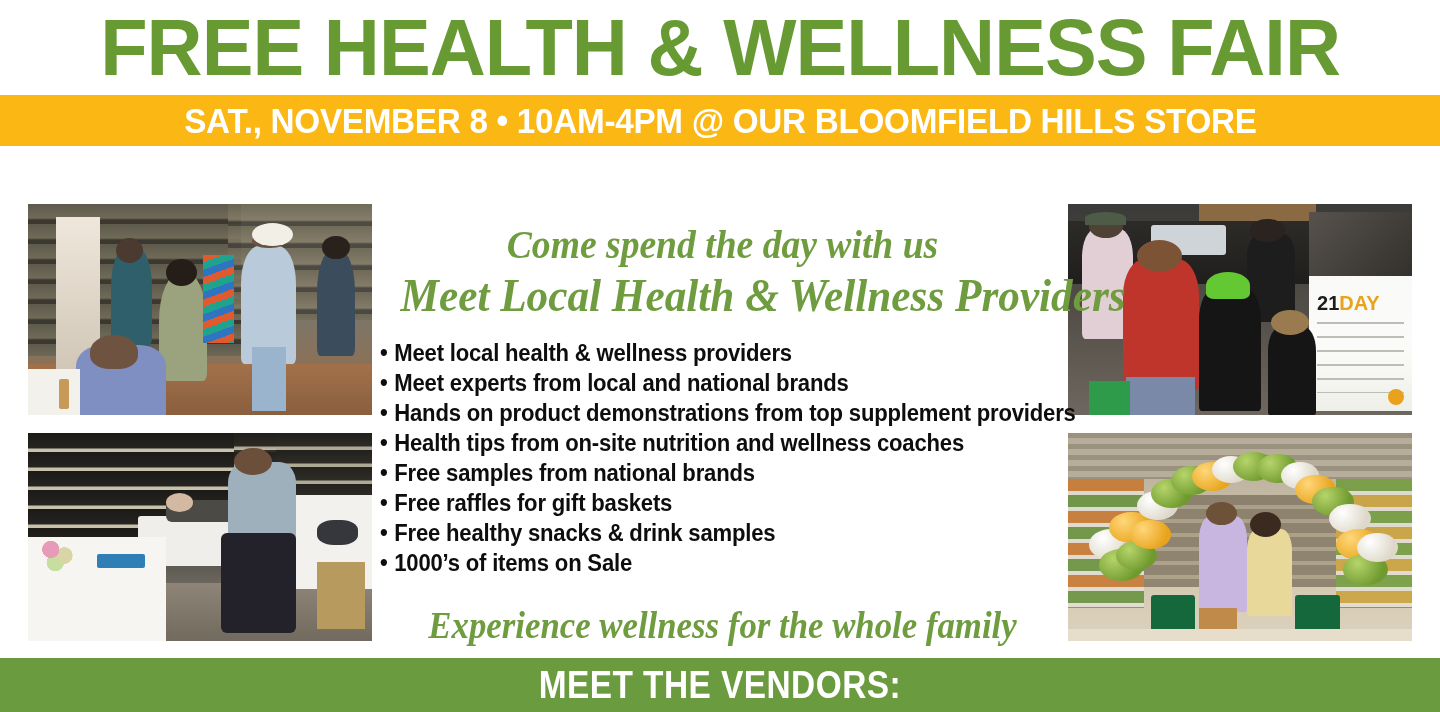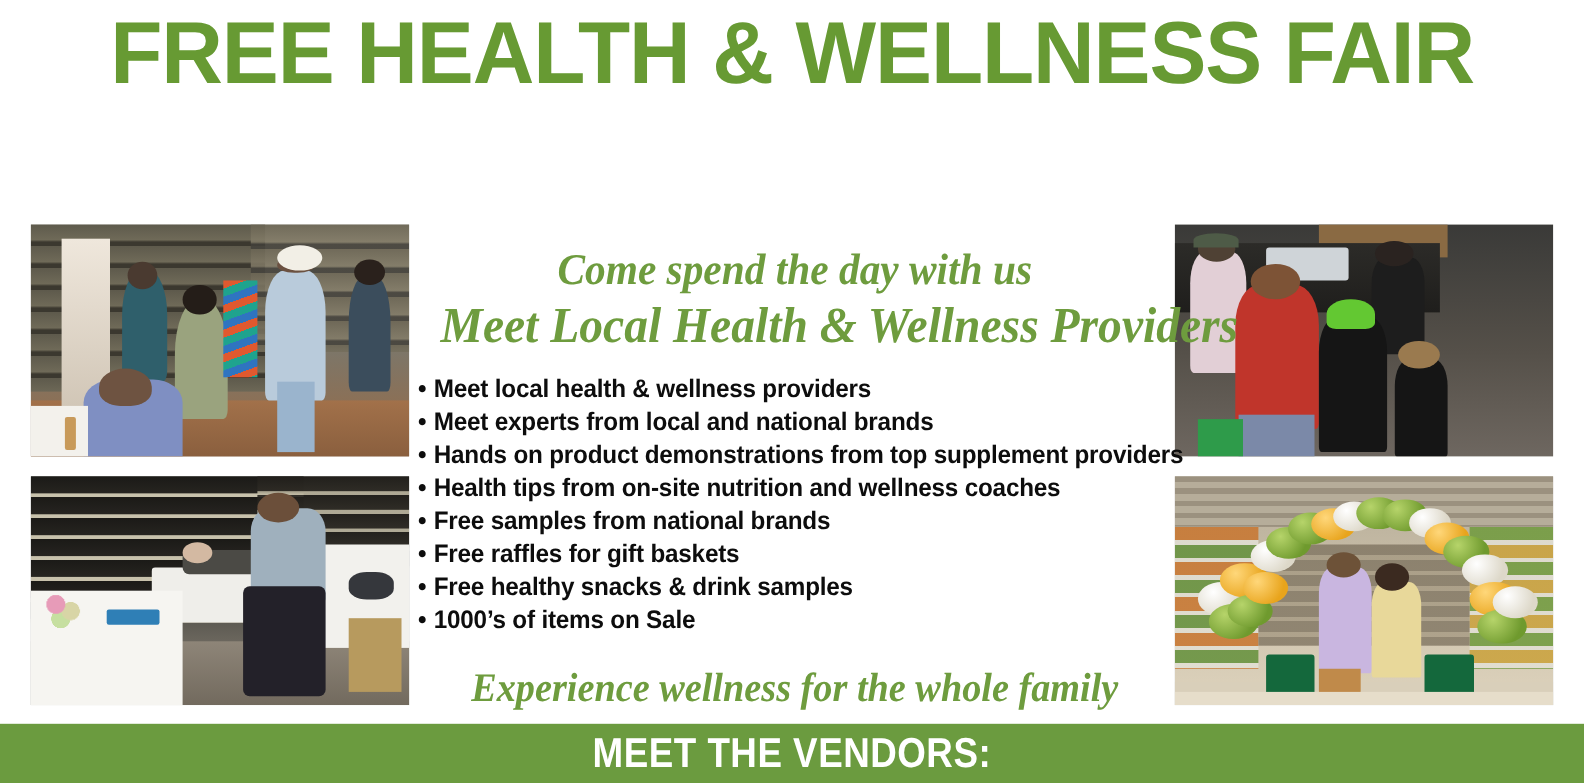--- a/index.html
+++ b/index.html
@@ -317,20 +317,23 @@
 </style>
 </head>
 <body>
 
 <div class="flyer">
 
   <div class="title-bar">
     <div class="title-text">FREE HEALTH &amp; WELLNESS FAIR</div>
   </div>
 
+  <div class="band band-date">
+    <div class="band-text">SAT., NOVEMBER 8 • 10AM-4PM @ OUR BLOOMFIELD HILLS STORE</div>
+  </div>
 
 
   <div class="photo photo-tl">
     <div class="scene">
       <div class="sh tl-bg"></div>
       <div class="sh tl-shelf"></div>
       <div class="sh tl-shelf2"></div>
       <div class="sh tl-floor"></div>
       <div class="sh tl-banner"></div>
       <div class="sh tl-p1"></div>
@@ -371,20 +374,26 @@
       <div class="sh bl-book"></div>
     </div>
   </div>
 
   <div class="photo photo-tr">
     <div class="scene">
       <div class="sh tr-bg"></div>
       <div class="sh tr-wood"></div>
       <div class="sh tr-counter"></div>
       <div class="sh tr-espresso"></div>
+      <div class="sh tr-sign">
+        <div class="tr-sign-photo"></div>
+        <div class="tr-sign-21"><span>21</span><span class="tr-sign-day">DAY</span></div>
+        <div class="tr-sign-lines"></div>
+        <div class="tr-sign-dot"></div>
+      </div>
       <div class="sh tr-man"></div>
       <div class="sh tr-manh"></div>
       <div class="sh tr-mancap"></div>
       <div class="sh tr-staff"></div>
       <div class="sh tr-staffh"></div>
       <div class="sh tr-mom"></div>
       <div class="sh tr-momh"></div>
       <div class="sh tr-momj"></div>
       <div class="sh tr-kid1"></div>
       <div class="sh tr-kid1c"></div>

